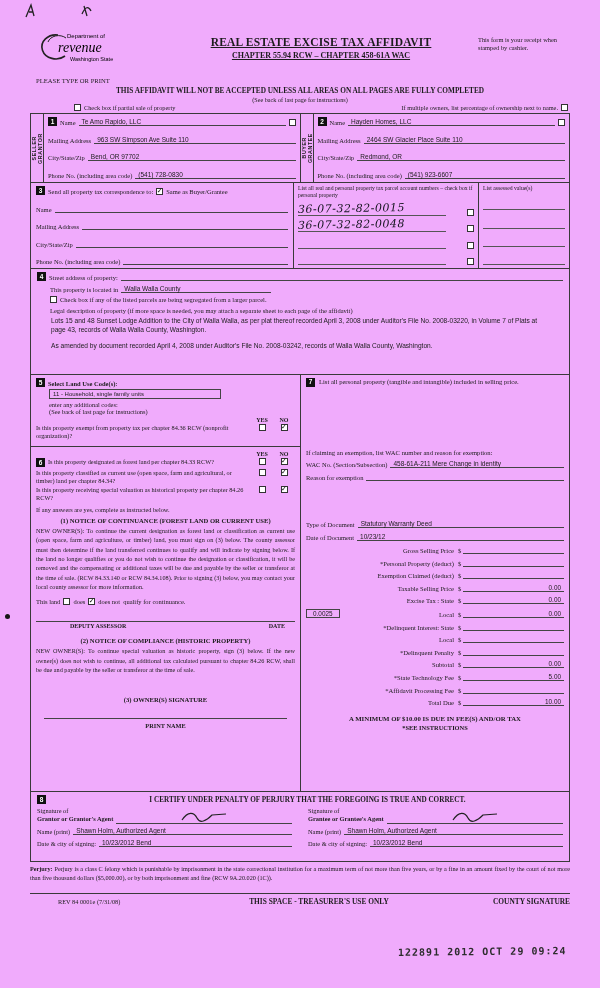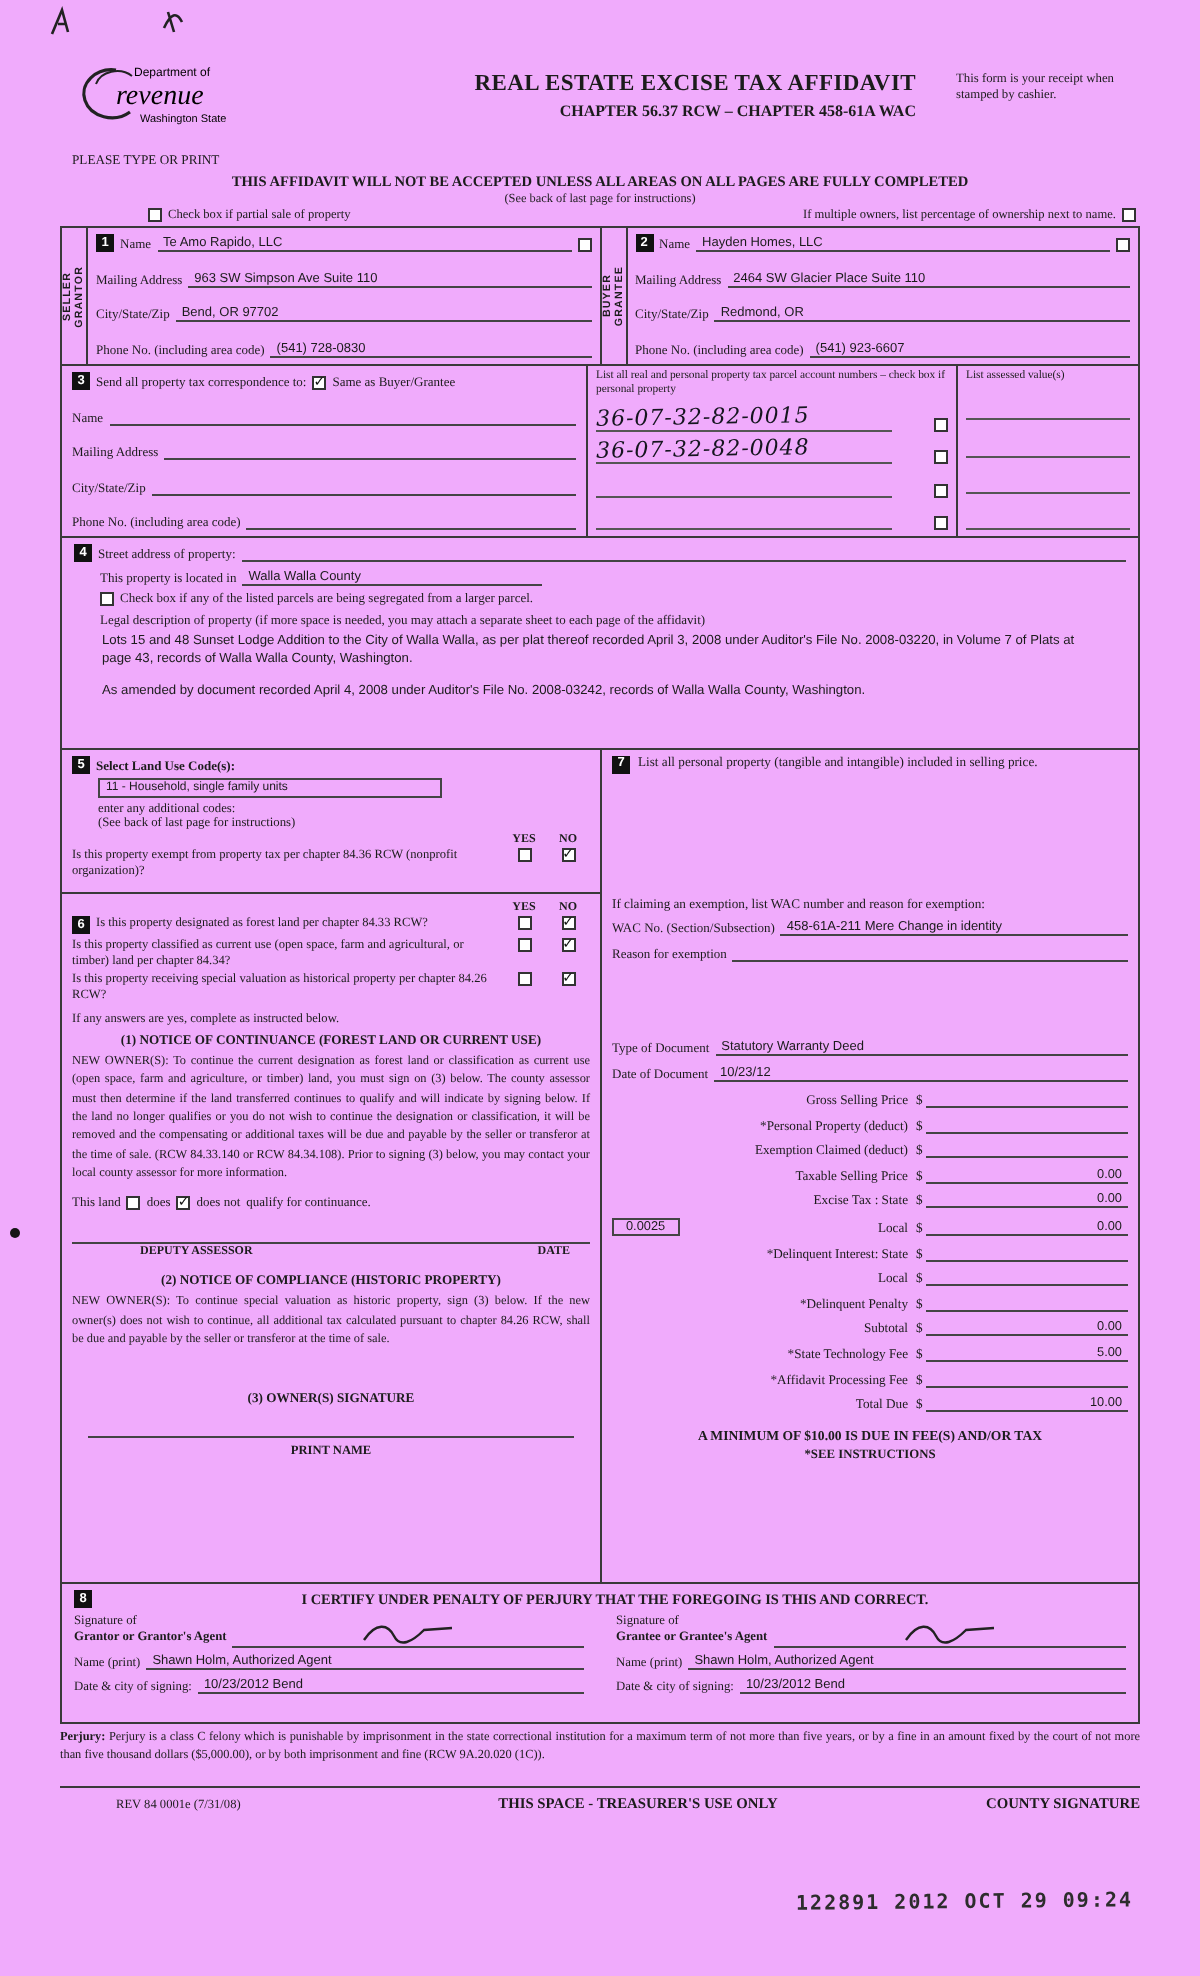--- a/index.html
+++ b/index.html
@@ -12,21 +12,21 @@
             background:#111; color:#fff; font-size:6.5px; font-weight:bold; flex:0 0 auto;
             font-family:"Liberation Sans", sans-serif; }
   .cb { display:inline-flex; align-items:center; justify-content:center; width:7px; height:7px;
         border:1px solid #333; font-size:7px; line-height:1; flex:0 0 auto; background:#fff; color:#111; }
   .uline { flex:1 1 auto; border-bottom:1px solid #444; min-height:8px; }
   .val { font-family:"Liberation Sans", sans-serif; font-size:6.5px; padding-left:3px; white-space:nowrap; }
   .lbl { font-size:6.5px; white-space:nowrap; }
 
   .hdr { position:absolute; left:30px; top:26px; width:540px; height:52px; }
   .logo { position:absolute; left:6px; top:2px; }
-  .title-blk { position:absolute; left:118px; top:10px; width:310px; text-align:right; }
+  .title-blk { position:absolute; left:136px; top:10px; width:310px; text-align:center;text-decoration:underline; }
   .title { font-size:11.5px; font-weight:bold; letter-spacing:0.2px; }
   .subtitle { font-size:8px; font-weight:bold; margin-top:3px; }
   .receipt { position:absolute; right:0; top:10px; width:92px; font-size:6.4px; line-height:1.3; }
   .please { position:absolute; left:36px; top:77px; font-size:6.6px; }
   .warn { position:absolute; left:0; top:86px; width:600px; text-align:center; font-size:7.3px; font-weight:bold; }
   .seeback { position:absolute; left:0; top:96px; width:600px; text-align:center; font-size:6.2px; }
   .cbrow { position:absolute; left:30px; top:104px; width:540px; display:flex; justify-content:space-between; font-size:6.3px; padding:0 2px 0 44px; }
   .cbitem { display:inline-flex; gap:3px; align-items:center; }
 
   .parties { position:absolute; left:30px; top:113px; width:540px; height:70px; border:1px solid #3a3a3a; display:flex; }
@@ -120,21 +120,21 @@
   <div class="hdr">
     <svg class="logo" width="114" height="40" viewBox="0 0 114 40">
       <path d="M22 7 A14 12 0 1 0 29 28" fill="none" stroke="#222" stroke-width="1.6"></path>
       <path d="M12 14 A11 9 0 0 1 30 10" fill="none" stroke="#222" stroke-width="1"></path>
       <text x="31" y="10" font-size="6" font-family="Liberation Sans, sans-serif">Department of</text>
       <text x="22" y="24" font-size="14" font-style="italic" font-family="Liberation Serif, serif">revenue</text>
       <text x="34" y="33" font-size="5.5" font-family="Liberation Sans, sans-serif">Washington State</text>
     </svg>
     <div class="title-blk">
       <div class="title">REAL ESTATE EXCISE TAX AFFIDAVIT</div>
-      <div class="subtitle">CHAPTER 56.37 RCW – CHAPTER 458-61A WAC</div>
+      <div class="subtitle">CHAPTER 55.94 RCW – CHAPTER 458-61A WAC</div>
     </div>
     <div class="receipt">This form is your receipt when stamped by cashier.</div>
   </div>
 
   <div class="please">PLEASE TYPE OR PRINT</div>
   <div class="warn">THIS AFFIDAVIT WILL NOT BE ACCEPTED UNLESS ALL AREAS ON ALL PAGES ARE FULLY COMPLETED</div>
   <div class="seeback">(See back of last page for instructions)</div>
 
   <div class="cbrow">
     <span class="cbitem">
@@ -478,21 +478,21 @@
       </div>
 
       <div class="minnote">A MINIMUM OF $10.00 IS DUE IN FEE(S) AND/OR TAX</div>
       <div class="seeinstr">*SEE INSTRUCTIONS</div>
     </div>
   </div>
 
   <div class="sec8">
     <div class="certify">
       <span class="numbox">8</span>
-      <span class="certify-text">I CERTIFY UNDER PENALTY OF PERJURY THAT THE FOREGOING IS THIS AND CORRECT.</span>
+      <span class="certify-text">I CERTIFY UNDER PENALTY OF PERJURY THAT THE FOREGOING IS TRUE AND CORRECT.</span>
     </div>
     <div class="sigcols">
       <div class="sigcol">
         <div class="sigrow">
           <span class="siglbl-stack">
             <div>Signature of</div>
             <div class="b">Grantor or Grantor's Agent</div>
           </span>
           <span class="uline sig-area">
             <svg width="50" height="13" viewBox="0 0 50 13">

